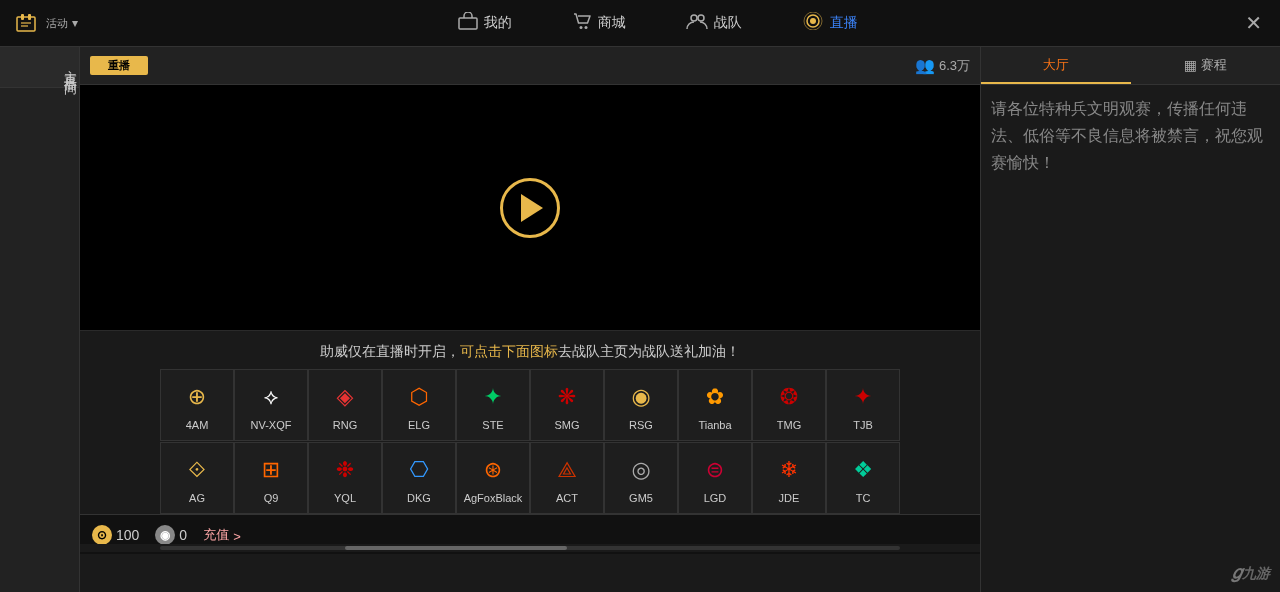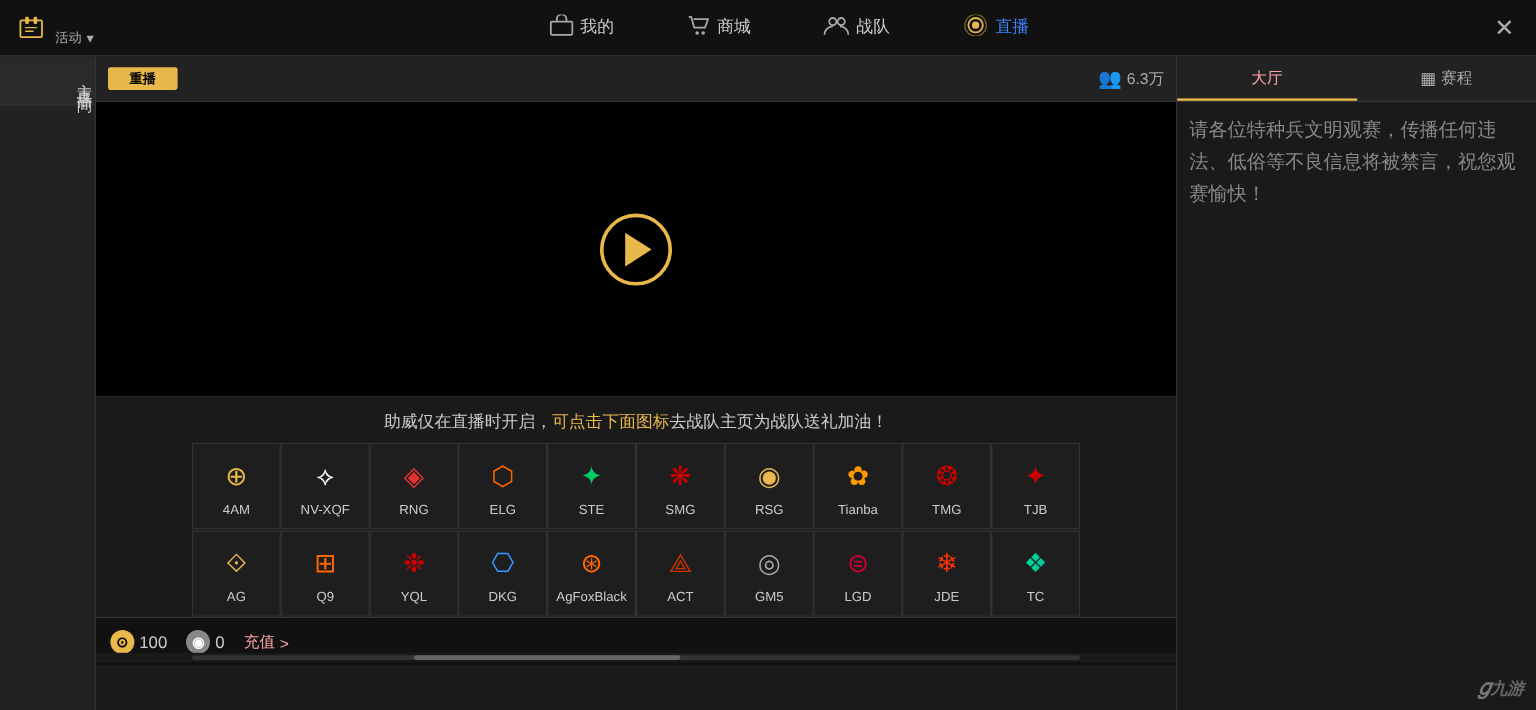--- a/index.html
+++ b/index.html
@@ -17,21 +17,21 @@
     .top-nav {
       height: 47px;
       background: #111;
       display: flex;
       align-items: center;
       padding: 0 10px;
       border-bottom: 1px solid #333;
     }
     .nav-left {
       display: flex;
-      align-items: flex-end;
+      align-items: center;
       gap: 4px;
     }
     .nav-activity-icon {
       width: 32px;
       height: 32px;
       display: flex;
       flex-direction: column;
       align-items: center;
       justify-content: center;
       color: #e8b84b;
@@ -279,21 +279,21 @@
       flex: 1;
       display: flex;
       align-items: center;
       justify-content: center;
       font-size: 13px;
       color: #aaa;
       cursor: pointer;
       border-bottom: 2px solid transparent;
     }
     .right-tab.active {
-      color: #fca5a5;
+      color: #f97316;
       border-bottom: 2px solid #e8b84b;
     }
     .right-tab-icon {
       margin-right: 4px;
       font-size: 14px;
     }
     .right-content {
       flex: 1;
       padding: 10px;
       font-size: 16px;

